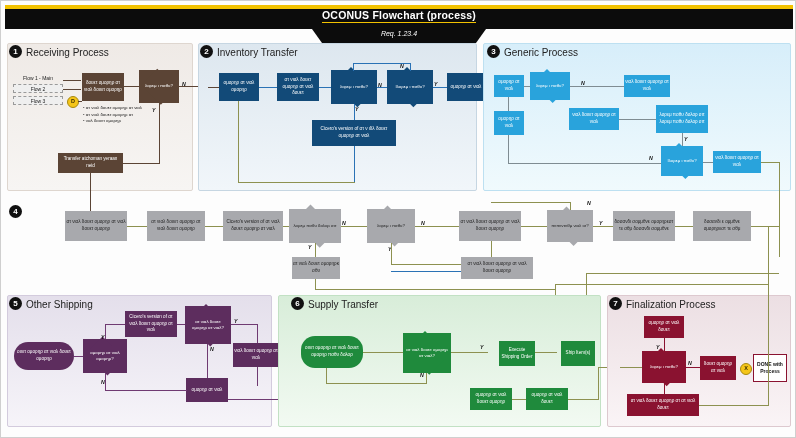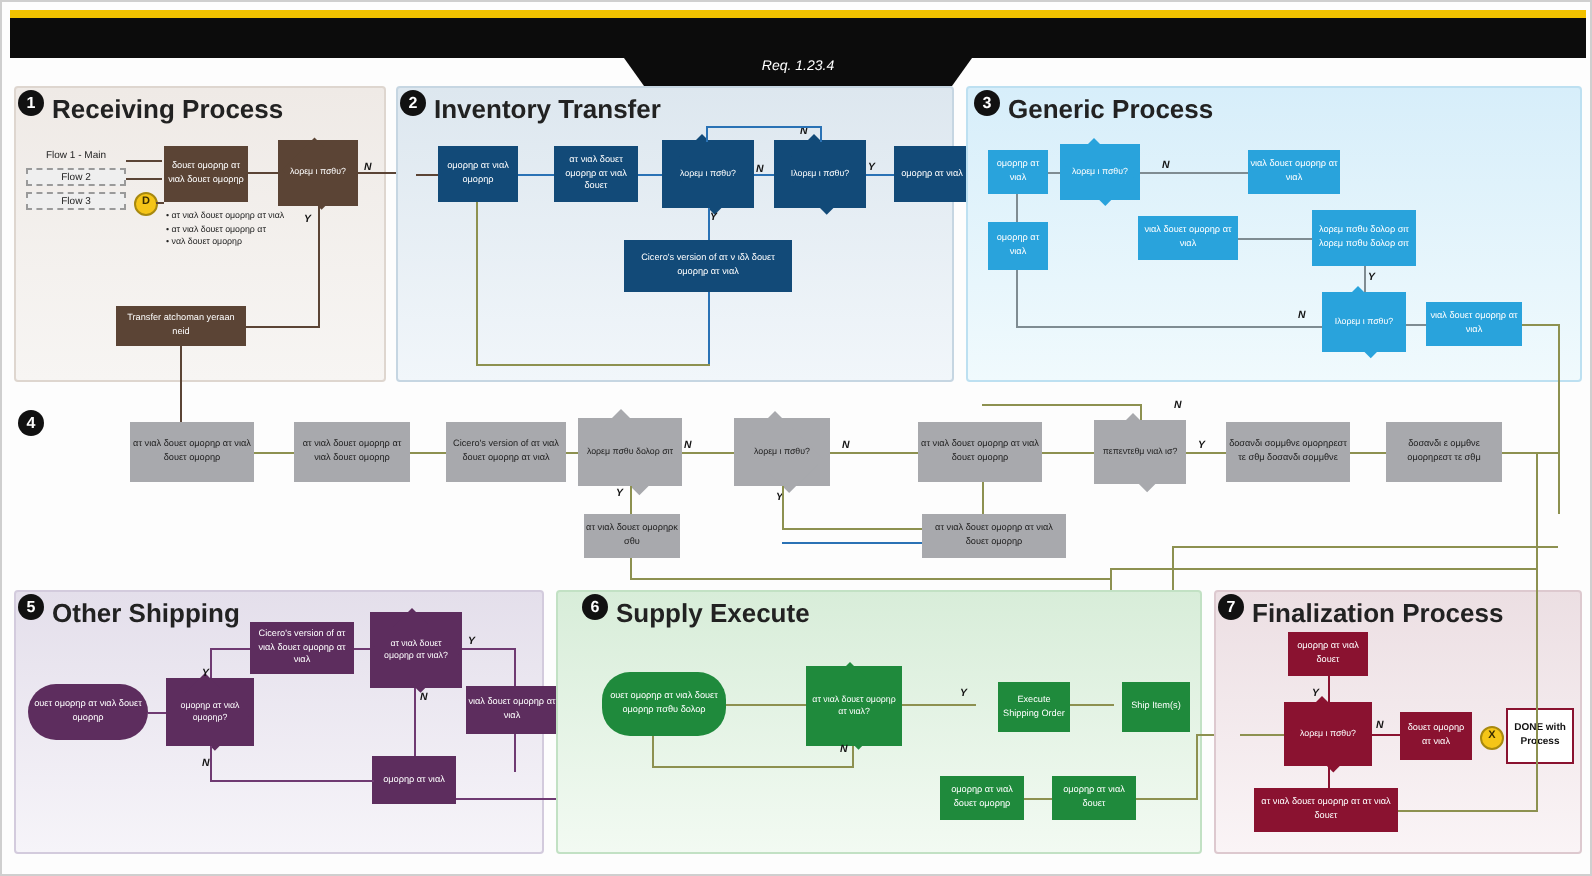--- a/index.html
+++ b/index.html
@@ -12,21 +12,21 @@
   #banner-tab{position:absolute;left:303px;top:28px;width:190px;height:14px;background:#0c0c0c;
     clip-path:polygon(8px 0,182px 0,172px 14px,18px 14px);}
   #banner-title{position:absolute;left:0;top:8px;width:796px;text-align:center;color:#ffffff;
     font-size:10.5px;font-weight:bold;letter-spacing:.2px;}
   #banner-title span{border-bottom:1.5px solid #f2c200;padding-bottom:1px;}
   #banner-sub{position:absolute;left:0;top:29px;width:796px;text-align:center;color:#ffffff;
     font-size:7px;font-style:italic;}
 
   
   .lane{position:absolute;box-sizing:border-box;border-radius:2px;}
-  .lane-title{position:absolute;font-size:13px;font-weight:bold;color:#222;white-space:nowrap;}
+  .lane-title{position:absolute;font-size:10px;font-weight:normal;color:#222;white-space:nowrap;}
   .badge{position:absolute;width:13px;height:13px;border-radius:50%;background:#111;color:#fff;
     font-size:8px;font-weight:bold;text-align:center;line-height:13px;}
 
   
   .node{position:absolute;box-sizing:border-box;display:flex;align-items:center;justify-content:center;
     text-align:center;font-size:4.6px;line-height:1.45;padding:1px;overflow:hidden;color:#fff;}
   .node.dark{color:#ffffff;}
   .term{border-radius:14px;}
   .dia{position:absolute;display:flex;align-items:center;justify-content:center;text-align:center;
     font-size:4.4px;line-height:1.4;color:#fff;}
@@ -49,20 +49,21 @@
     font-weight:bold;color:#111;line-height:1.4;}
 </style>
 </head>
 <body>
 
 <div id="page">
 
   <div id="banner"></div>
   <div id="banner-stripe"></div>
   <div id="banner-tab"></div>
+  <div id="banner-title"><span>OCONUS Flowchart (process)</span></div>
   <div id="banner-sub">Req. 1.23.4</div>
 
   <div class="lane" style="left:6px;top:42px;width:186px;height:148px;background:linear-gradient(180deg,#efeae6,#f7f5f3);border:1px solid #ded6cf;"></div>
   <div class="badge" style="left:8px;top:44px;">1</div>
   <div class="lane-title" style="left:25px;top:46px;">Receiving Process</div>
 
   <div class="flowlbl" style="left:12px;top:74px;width:50px;">Flow 1 - Main</div>
   <div class="flowbox" style="left:12px;top:83px;width:50px;height:9px;"></div>
   <div class="flowlbl" style="left:12px;top:85px;width:50px;">Flow 2</div>
   <div class="flowbox" style="left:12px;top:95px;width:50px;height:9px;"></div>
@@ -237,21 +238,21 @@
   <div class="node dark" style="left:232px;top:342px;width:46px;height:24px;background:#5d2d5e;">νιαλ δουετ ομορηρ ατ νιαλ</div>
   <div class="ln" style="left:206px;top:343px;width:1px;height:34px;background:#6f3a72;"></div>
   <div class="node dark" style="left:185px;top:377px;width:42px;height:24px;background:#5d2d5e;">ομορηρ ατ νιαλ</div>
   <div class="ln" style="left:104px;top:372px;width:1px;height:17px;background:#6f3a72;"></div>
   <div class="ln" style="left:104px;top:389px;width:82px;height:1px;background:#6f3a72;"></div>
   <div class="ln" style="left:227px;top:398px;width:72px;height:1px;background:#6f3a72;"></div>
   <div class="ln" style="left:299px;top:398px;width:170px;height:1px;background:#6f3a72;"></div>
 
   <div class="lane" style="left:277px;top:294px;width:323px;height:132px;background:linear-gradient(180deg,#d8edd9,#f2faf2);border:1px solid #c2e1c4;"></div>
   <div class="badge" style="left:290px;top:296px;">6</div>
-  <div class="lane-title" style="left:307px;top:298px;">Supply Execute</div>
+  <div class="lane-title" style="left:307px;top:298px;">Supply Transfer</div>
 
   <div class="node dark term" style="left:300px;top:335px;width:62px;height:32px;background:#1f8a3c;">ουετ ομορηρ ατ νιαλ δουετ ομορηρ πσθυ δολορ</div>
   <div class="ln" style="left:362px;top:351px;width:42px;height:1px;background:#8d9150;"></div>
   <div class="dia" style="left:402px;top:332px;width:48px;height:40px;background:#1f8a3c;">
     <span class="dtxt">ατ νιαλ δουετ ομορηρ ατ νιαλ?</span>
   </div>
   <div class="lbl" style="left:479px;top:343px;">Y</div>
   <div class="lbl" style="left:419px;top:371px;">N</div>
   <div class="ln" style="left:450px;top:351px;width:37px;height:1px;background:#8d9150;"></div>
   <div class="node dark" style="left:498px;top:340px;width:36px;height:25px;background:#1f8a3c;">Execute Shipping Order</div>

